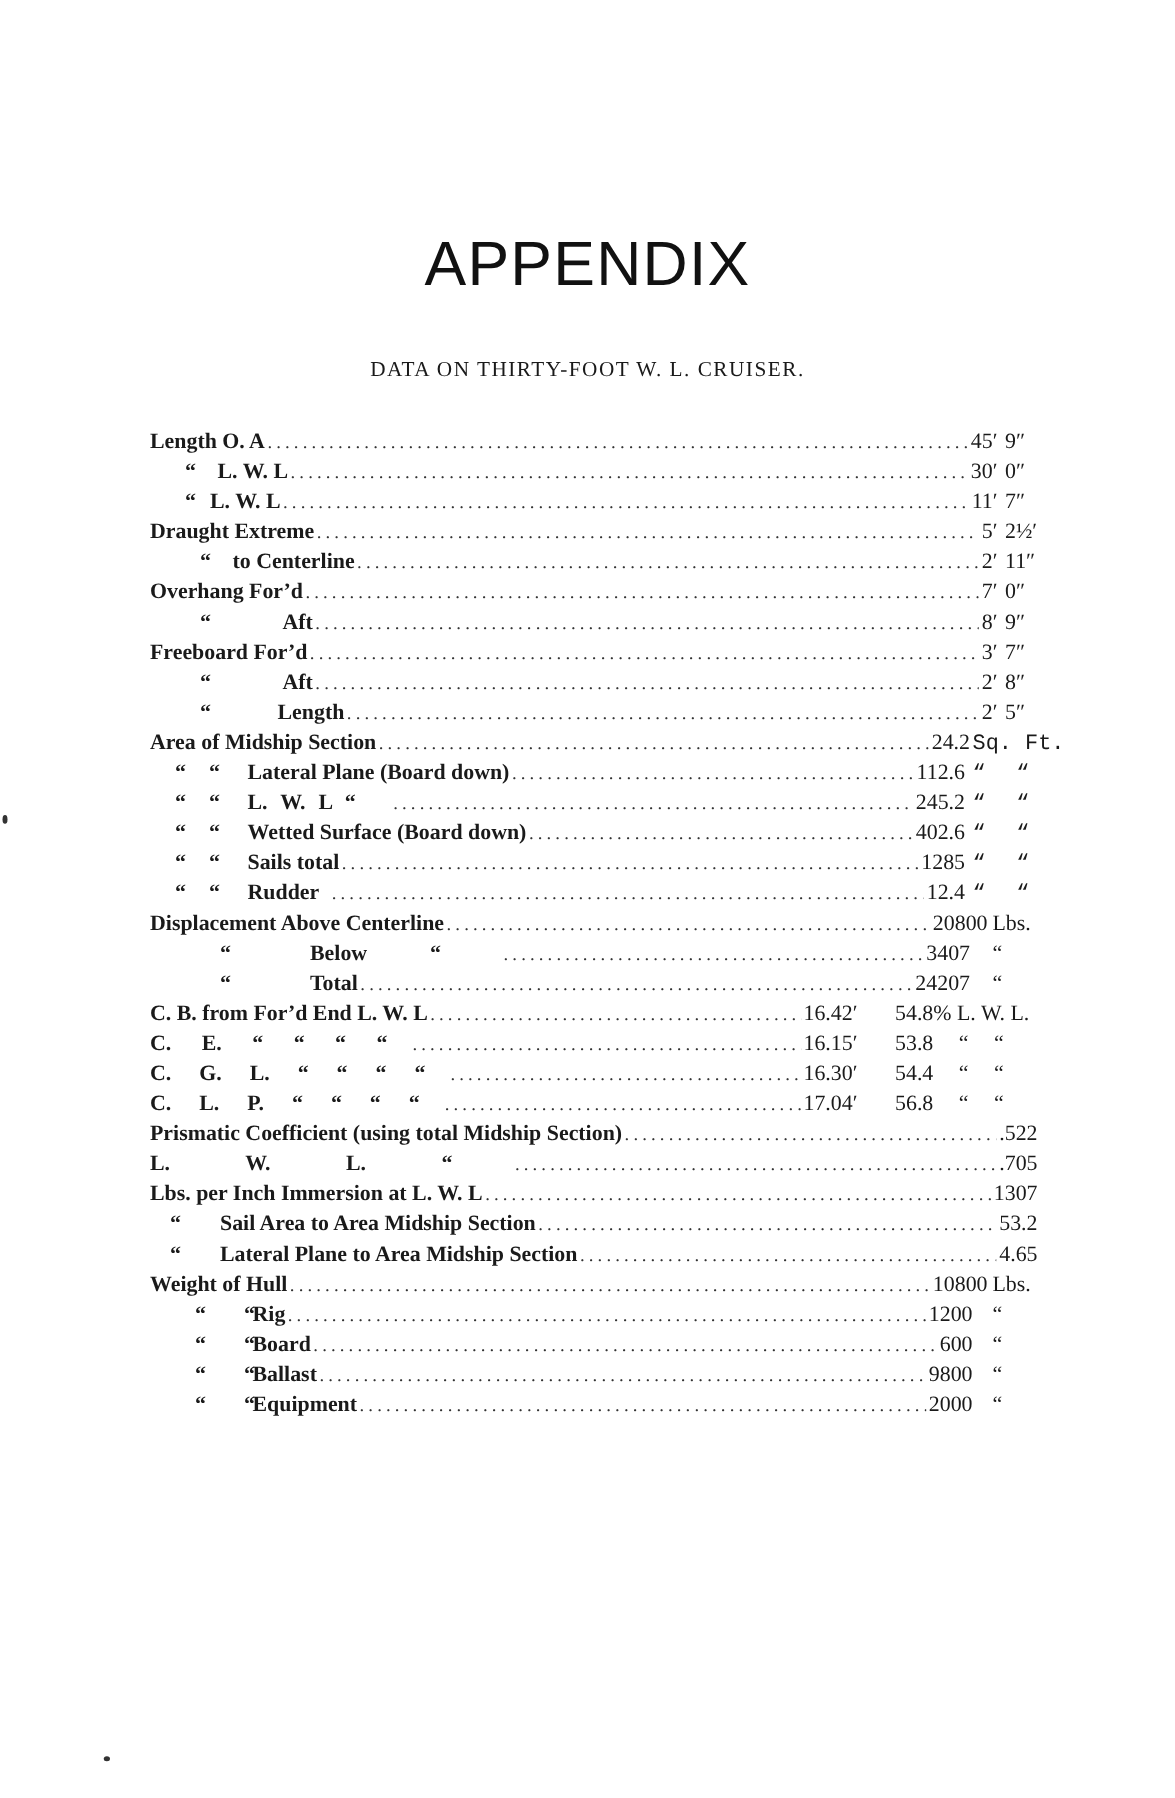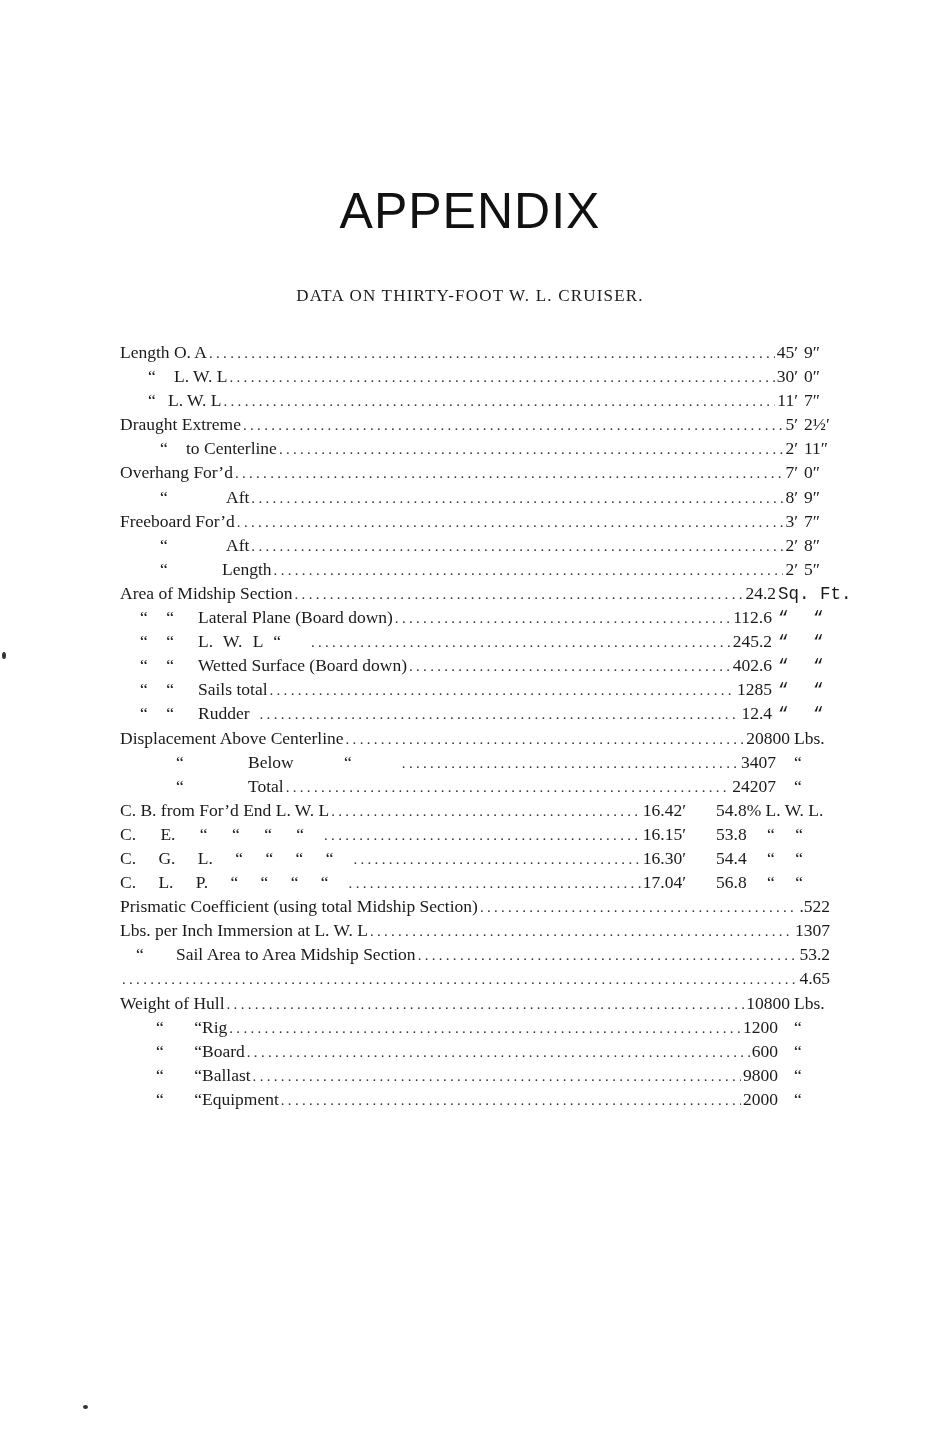--- a/index.html
+++ b/index.html
@@ -18,21 +18,21 @@
       position: absolute; top: 286px; left: 0; width: 940px;
       text-align: center; font-size: 17px; letter-spacing: 1.2px; color: #1a1a1a;
     }
     .table {
       position: absolute; top: 340px; left: 120px; width: 710px;
     }
     .row {
       position: relative; height: 24.1px; line-height: 24px;
       font-size: 17.5px; white-space: nowrap; display: flex; align-items: baseline;
     }
-    .label { flex: 0 0 auto; }
+    .label { flex: 0 0 auto; font-weight: bold; }
     .leader {
       flex: 1 1 auto; overflow: hidden; margin: 0 2px;
       letter-spacing: 3.3px; font-size: 15px; color: #333;
     }
     .leader::before {
       content: "..............................................................................................................................................";
     }
     .value { flex: 0 0 auto; text-align: right; }
     .unit { flex: 0 0 auto; text-align: left; margin-left: 6px; }
     .ditto { display: inline-block; width: 26px; }
@@ -220,32 +220,40 @@
       <span class="value">17.04′</span>
       <span class="pct" style="word-spacing:16px">56.8 “ “</span>
     </div>
 
     <div class="row">
       <span class="label">Prismatic Coefficient (using total Midship Section)</span>
       <span class="leader"></span>
       <span class="value">.522</span>
     </div>
     <div class="row">
+      <span class="label" style="word-spacing:56px">L. W. L. “</span>
+      <span class="leader" style="margin-left:50px"></span>
+      <span class="value">.705</span>
+    </div>
+    <div class="row">
       <span class="label">Lbs. per Inch Immersion at L. W. L</span>
       <span class="leader"></span>
       <span class="value">1307</span>
     </div>
     <div class="row">
       <span class="label" style="padding-left:16px">
         <span class="ditto" style="width:40px">“</span><span>Sail Area to Area Midship Section</span>
       </span>
       <span class="leader"></span>
       <span class="value">53.2</span>
     </div>
     <div class="row">
+      <span class="label" style="padding-left:16px">
+        <span class="ditto" style="width:40px">“</span><span>Lateral Plane to Area Midship Section</span>
+      </span>
       <span class="leader"></span>
       <span class="value">4.65</span>
     </div>
 
     <div class="row">
       <span class="label">Weight of Hull</span>
       <span class="leader"></span>
       <span class="value">10800</span>
       <span class="unit unit-w36" style="margin-left:4px">Lbs.</span>
     </div>

